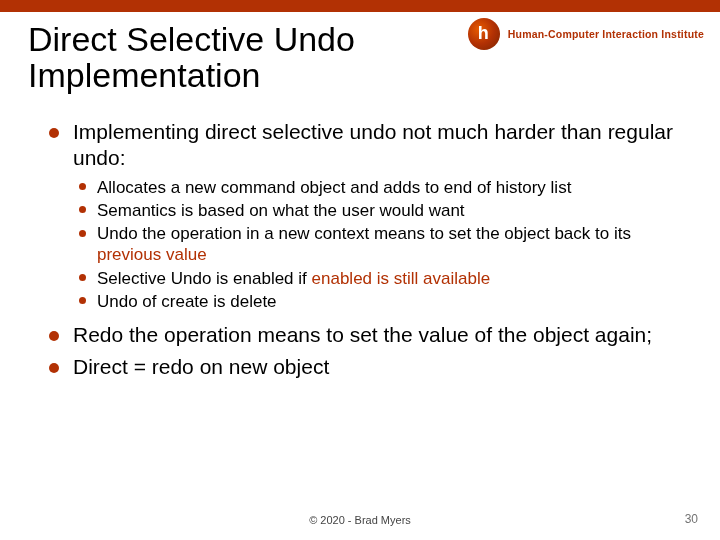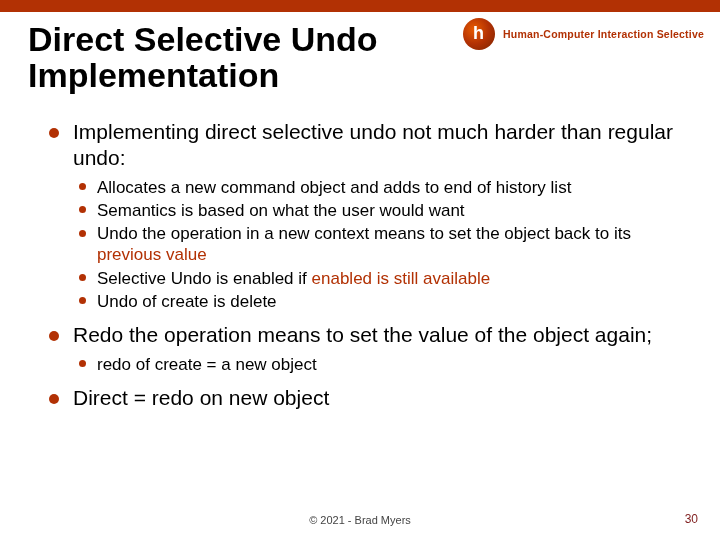--- a/index.html
+++ b/index.html
@@ -51,21 +51,21 @@
     letter-spacing: 0.2px;
   }
   .content {
     position: absolute;
     top: 22px;
     left: 28px;
     width: 664px;
   }
   .title {
     font-size: 34px;
-    font-weight: 700;
+    font-weight: 400;
     line-height: 1.05;
     margin: 0 0 26px 0;
     white-space: pre-line;
   }
   ul.outer {
     list-style: none;
     margin: 17px;
     padding: 0;
   }
   ul.outer > li {
@@ -115,33 +115,33 @@
     width: 720px;
     text-align: center;
     font-size: 11px;
     color: #444;
   }
   .pagenum {
     position: absolute;
     bottom: 14px;
     right: 22px;
     font-size: 12px;
-    color: #7f1d1d;
+    color: #737373;
   }
 </style>
 </head>
 <body>
 
 <div class="topbar"></div>
 
 <div class="logo-wrap">
   <div class="logo-circle">
     <span class="logo-h">h</span>
   </div>
-  <span class="logo-text">Human-Computer Interaction Selective</span>
+  <span class="logo-text">Human-Computer Interaction Institute</span>
 </div>
 
 <div class="content">
   <h1 class="title">Direct Selective Undo
 Implementation</h1>
 
   <ul class="outer">
     <li>
       <span>Implementing direct selective undo not much harder than regular undo:</span>
       <ul class="inner">
@@ -151,24 +151,21 @@
           <span>Undo the operation in a new context means to set the object back to its </span><span class="hl">previous value</span>
         </li>
         <li>
           <span>Selective Undo is enabled if </span><span class="hl">enabled is still available</span>
         </li>
         <li><span>Undo of create is delete</span></li>
       </ul>
     </li>
     <li>
       <span>Redo the operation means to set the value of the object again;</span>
-      <ul class="inner">
-        <li><span>redo of create = a new object</span></li>
-      </ul>
     </li>
     <li>
       <span>Direct = redo on new object</span>
     </li>
   </ul>
 </div>
 
-<div class="footer">© 2021 - Brad Myers</div>
+<div class="footer">© 2020 - Brad Myers</div>
 <div class="pagenum">30</div>
 
 </body></html>

